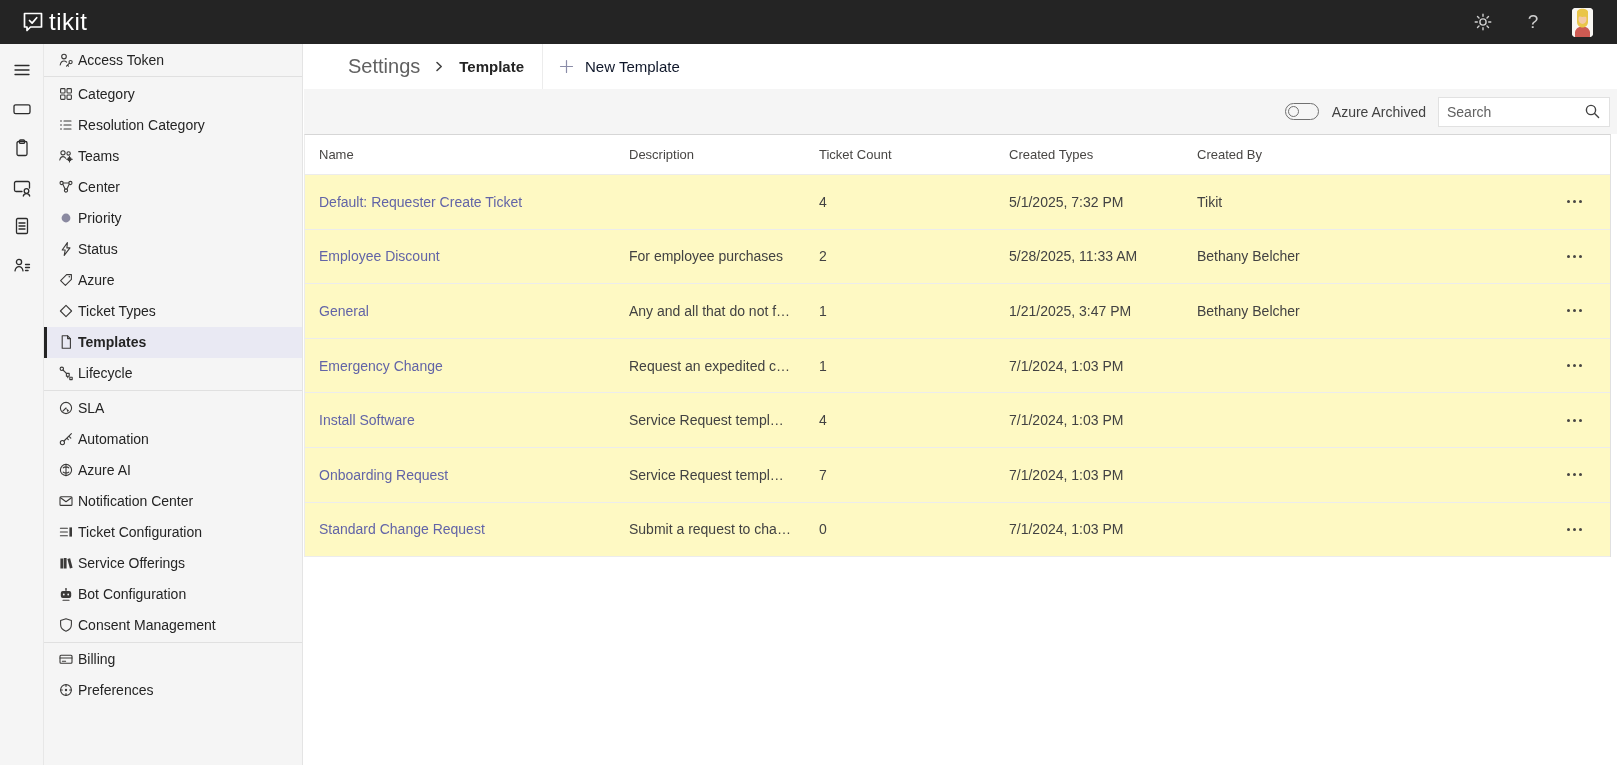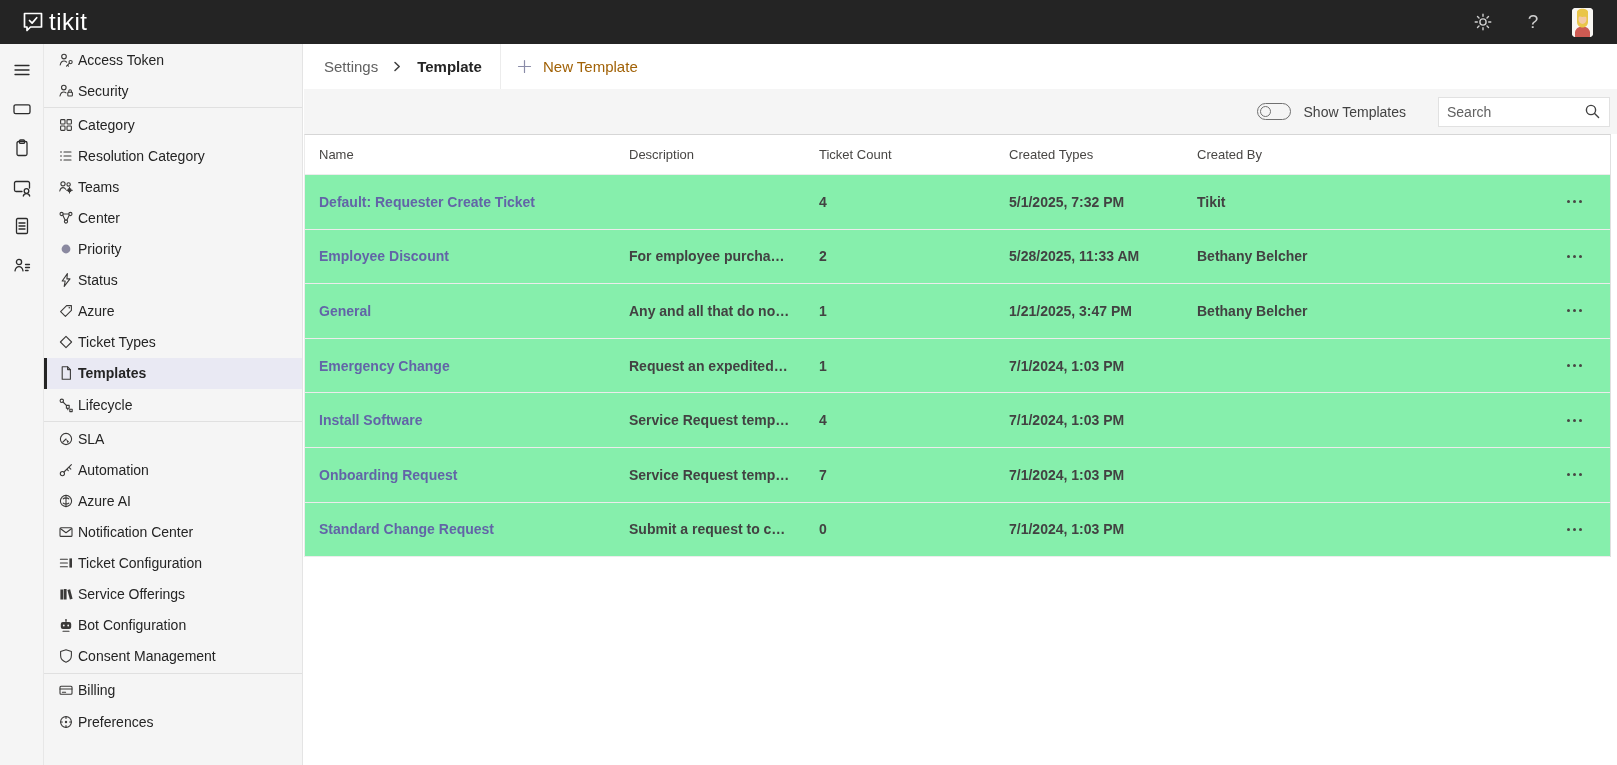--- a/index.html
+++ b/index.html
@@ -44,56 +44,56 @@
   .side-item .sicon { width:16px; height:16px; display:flex; align-items:center; justify-content:center; flex:0 0 16px; }
   .side-item .sicon svg { width:16px; height:16px; stroke:#3b3a39; stroke-width:1.1; fill:none; stroke-linecap:round; stroke-linejoin:round; }
   .side-item.selected { background:#e9e9f3; font-weight:700; }
   .side-item.selected::before { content:""; position:absolute; left:0; top:0; bottom:0; width:3px; background:#242424; }
   .side-divider { height:1px; background:#e0e0e0; margin:1px 0; }
 
   
   .main { position:absolute; left:304px; top:44px; width:1313px; height:721px; background:#ffffff; }
 
   .breadcrumb-bar { height:45px; background:#ffffff; display:flex; align-items:center; padding-left:20px; }
-  .bc-parent { font-size:15px; color:#616161; cursor:pointer; }
+  .bc-parent { font-size:20px; color:#616161; cursor:pointer;margin-left:24px; }
   .bc-chevron { margin:0 14px; display:flex; }
   .bc-chevron svg { width:11px; height:11px; stroke:#424242; stroke-width:1.6; fill:none; stroke-linecap:round; stroke-linejoin:round; }
   .bc-current { font-size:15px; font-weight:700; color:#242424; }
   .bc-sep { width:1px; height:45px; background:#ececec; margin-left:18px; }
   .new-template { display:flex; align-items:center; gap:11px; margin-left:16px; cursor:pointer; }
   .new-template svg { width:15px; height:15px; stroke:#8a8ca8; stroke-width:1.2; fill:none; stroke-linecap:round; }
-  .new-template span { font-size:15px; color:#a16207; }
+  .new-template span { font-size:15px; color:#0f172a; }
 
   .filter-strip {
     height:45px; background:#f5f5f5; display:flex; align-items:center;
     justify-content:flex-end; padding-right:7px;
   }
   .toggle { width:34px; height:17px; border:1px solid #707070; border-radius:9px; position:relative; cursor:pointer; background:transparent; }
   .toggle-knob { position:absolute; left:2px; top:2px; width:11px; height:11px; border:1px solid #707070; border-radius:50%; background:#f5f5f5; }
   .toggle-label { font-size:14px; color:#424242; margin-left:13px; }
   .searchbox {
-    margin-left:32px; width:172px; height:30px; background:#ffffff;
+    margin-left:12px; width:172px; height:30px; background:#ffffff;
     border:1px solid #e1e1e1; display:flex; align-items:center; padding:0 8px;justify-content:flex-end;
   }
   .searchbox input {
     border:none; outline:none; flex:1; font-size:14px; color:#242424; background:transparent;
     font-family:"Liberation Sans", sans-serif; min-width:0;
   }
   .searchbox input::placeholder { color:#616161; }
   .searchbox svg { width:17px; height:17px; stroke:#424242; stroke-width:1.4; fill:none; stroke-linecap:round; }
 
   
   .tpl-table { margin-top:0; border-top:1px solid #d6d6d6; border-left:1px solid #ececec; border-right:1px solid #e0e0e0; width:1307px; }
   .trow {
     display:grid; grid-template-columns:310px 190px 190px 188px 1fr 72px;
     align-items:center; padding-left:14px;
   }
   .thead { height:40px; border-bottom:1px solid #ececec; background:#fff; }
   .thead .tcell { font-size:13px; color:#484644; }
-  .tbody-row { height:54.6px; border-bottom:1px solid #ececec; background:#86efac;font-weight:bold; }
+  .tbody-row { height:54.6px; border-bottom:1px solid #ececec; background:#fef9c3; }
   .tcell { font-size:14px; color:#424242; padding-right:28px; white-space:nowrap; overflow:hidden; text-overflow:ellipsis; }
   .tcell.name-link { color:#6264a7; cursor:pointer; }
   .tcell.actions { display:flex; justify-content:center; padding-right:0; }
   .more-btn { display:flex; gap:3px; align-items:center; cursor:pointer; padding:6px; }
   .more-btn i { width:3px; height:3px; border-radius:50%; background:#484644; display:block; }
 </style>
 </head>
 <body>
 
 <div class="topbar">
@@ -168,31 +168,20 @@
       <span class="sicon">
         <svg viewBox="0 0 16 16">
           <circle cx="6" cy="4.6" r="2.3"></circle>
           <path d="M2.2 13c.5-2.6 2-4 3.8-4 1 0 1.9.4 2.6 1.2"></path>
           <circle cx="12.6" cy="10.1" r="1.6"></circle>
           <path d="M11.5 11.2l-3 3M9.5 13.2l1 1"></path>
         </svg>
       </span>
       <span>Access Token</span>
     </div>
-    <div class="side-item">
-      <span class="sicon">
-        <svg viewBox="0 0 16 16">
-          <circle cx="5.8" cy="4.6" r="2.3"></circle>
-          <path d="M2 13c.5-2.6 2-4 3.8-4 .8 0 1.5.2 2.2.8"></path>
-          <rect x="9.8" y="9.2" width="4.6" height="3.8" rx="0.7"></rect>
-          <path d="M10.8 9.2V8a1.3 1.3 0 012.6 0v1.2"></path>
-        </svg>
-      </span>
-      <span>Security</span>
-    </div>
     <div class="side-divider"></div>
     <div class="side-item">
       <span class="sicon">
         <svg viewBox="0 0 16 16">
           <rect x="2.6" y="2.6" width="4.4" height="4.4" rx="0.8"></rect>
           <rect x="9" y="2.6" width="4.4" height="4.4" rx="0.8"></rect>
           <rect x="2.6" y="9" width="4.4" height="4.4" rx="0.8"></rect>
           <rect x="9" y="9" width="4.4" height="4.4" rx="0.8"></rect>
         </svg>
       </span>
@@ -401,21 +390,21 @@
           <path d="M7.5 1.5v12M1.5 7.5h12"></path>
         </svg>
       <span>New Template</span>
     </div>
   </div>
 
   <div class="filter-strip">
     <div class="toggle">
       <div class="toggle-knob"></div>
     </div>
-    <span class="toggle-label">Show Templates</span>
+    <span class="toggle-label">Azure Archived</span>
     <div class="searchbox">
       <input type="text" placeholder="Search" style="">
       <svg viewBox="0 0 17 17">
         <circle cx="7" cy="7" r="4.6"></circle>
           <path d="M10.6 10.6l4 4"></path>
       </svg>
     </div>
   </div>
 
   <div class="tpl-table">

